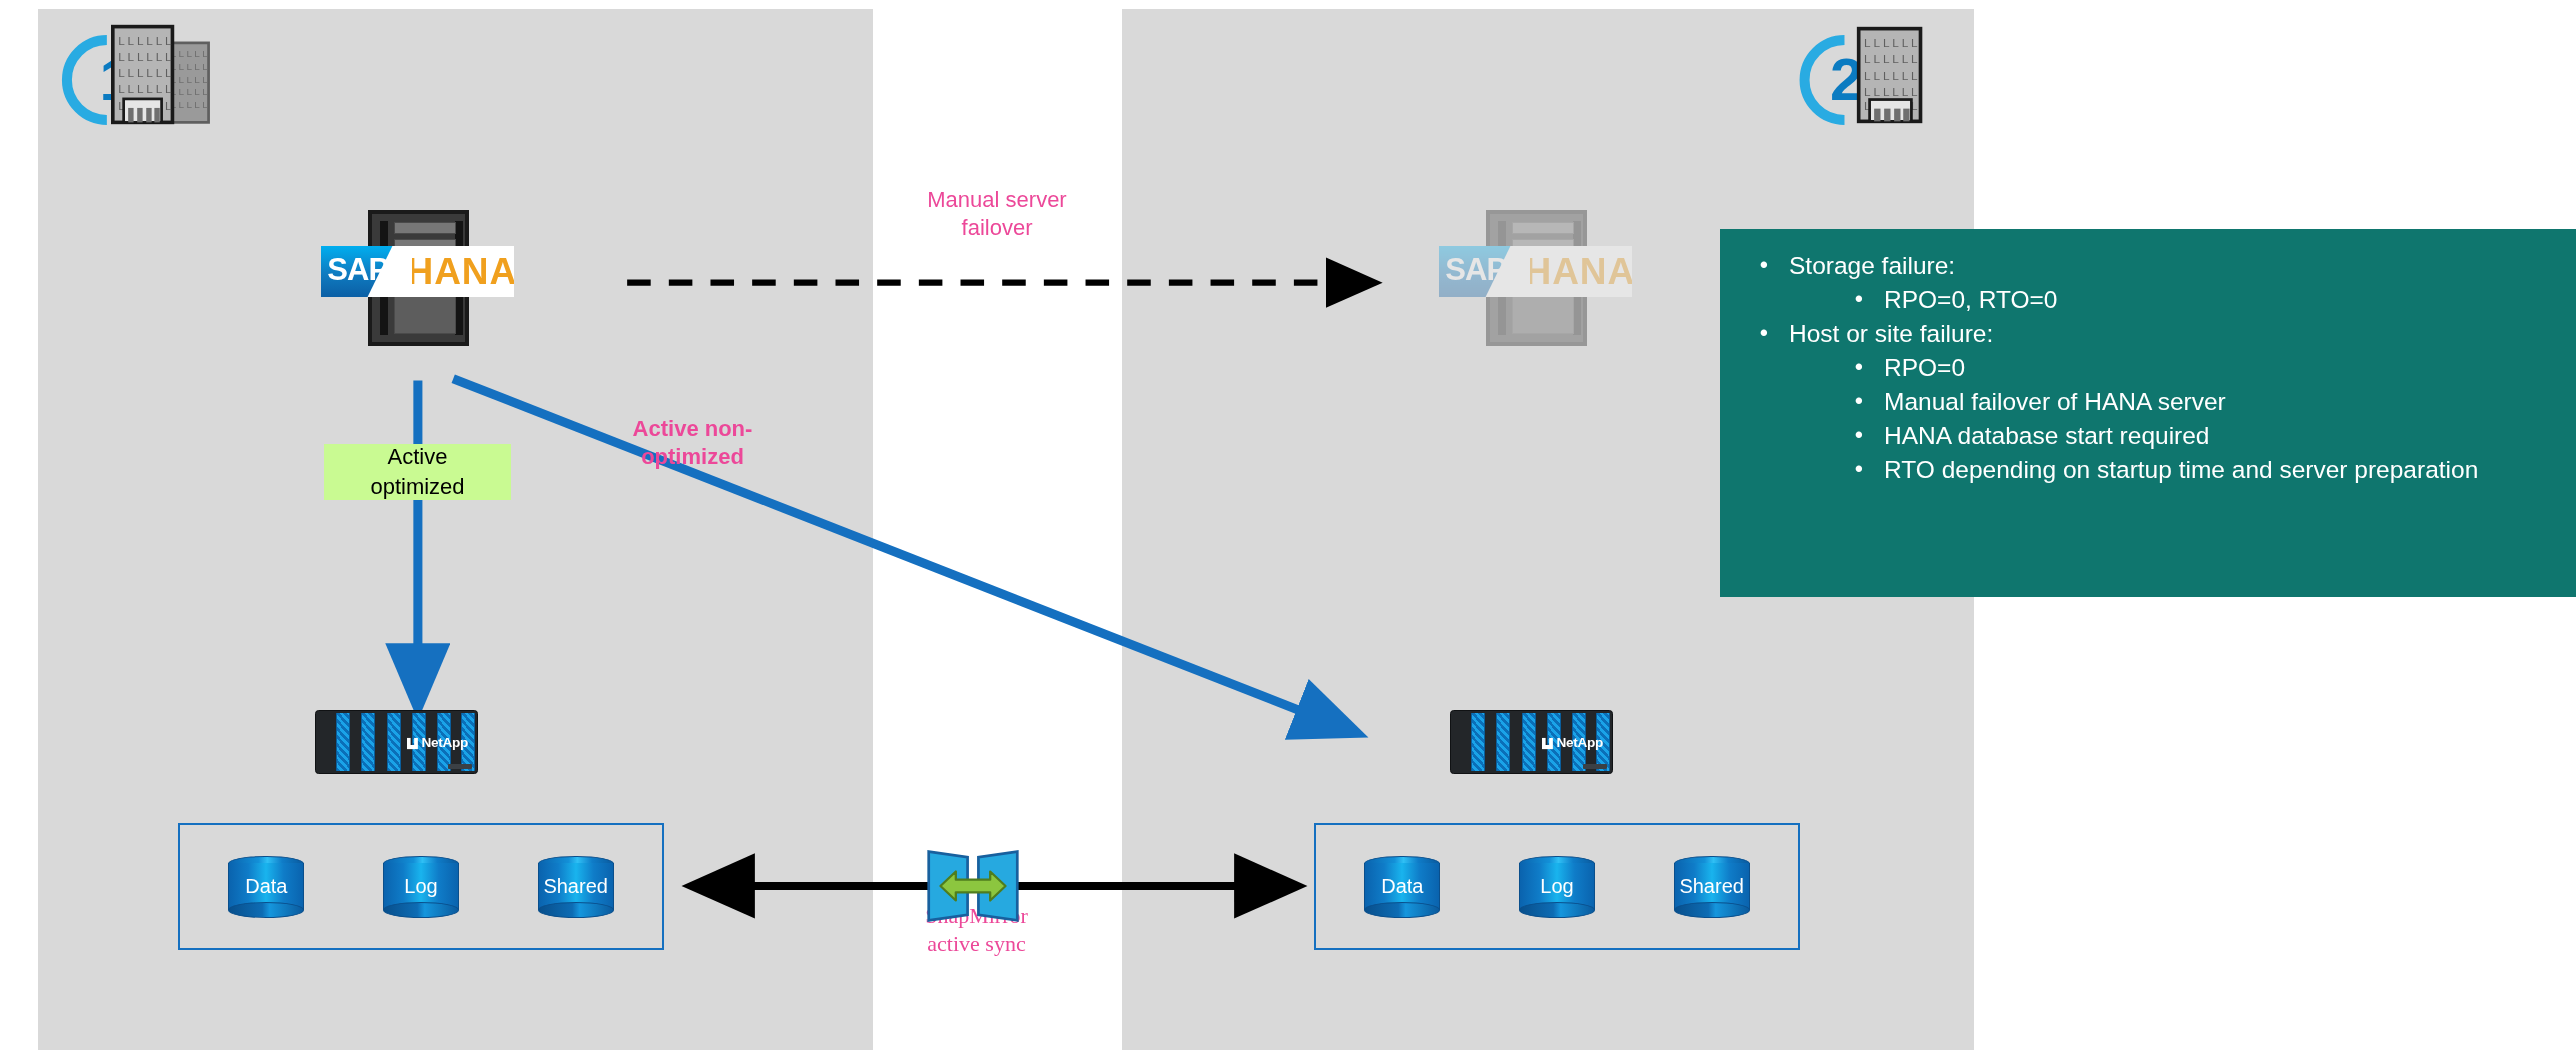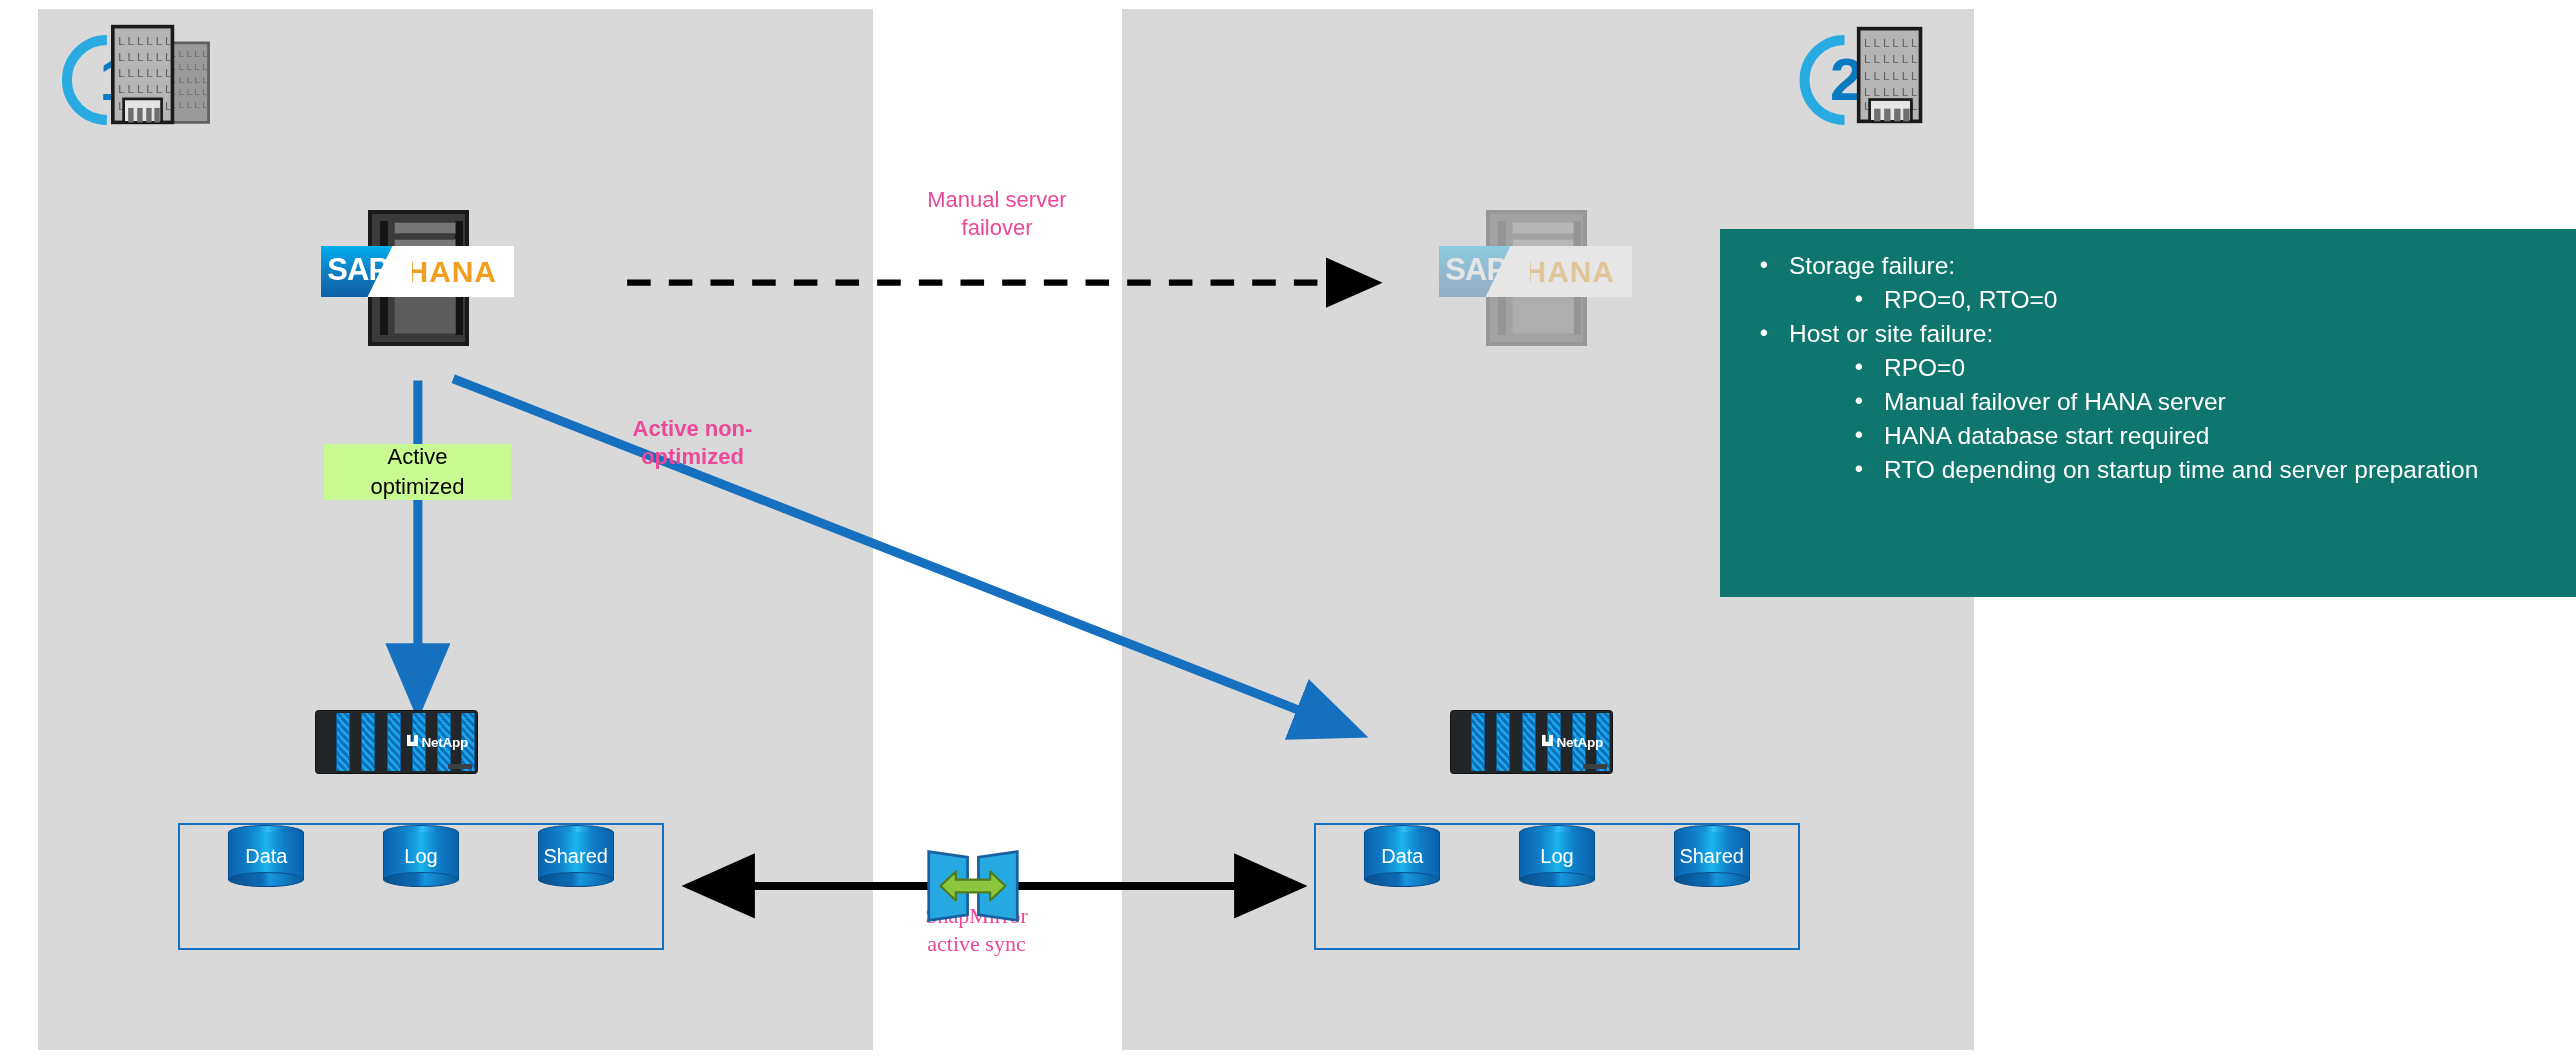--- a/index.html
+++ b/index.html
@@ -65,58 +65,58 @@
   .hana-logo .sapmark:after{
     content:"";position:absolute;right:-23.6px;top:0;width:56px;height:100%;
     background:#ffffff;transform:skewX(-26deg);
   }
   .hana-logo .saptext{
     position:absolute;left:6.3px;top:8.2px;color:#ffffff;font-weight:bold;
     font-size:31px;letter-spacing:-0.9px;line-height:31px;z-index:2;
     font-family:"Liberation Sans",sans-serif;
   }
   .hana-logo .hanatext{
-    color:#f0a01e;font-weight:bold;font-size:30px;letter-spacing:0.9px;
+    color:#f0a01e;font-weight:bold;font-size:37px;letter-spacing:0.9px;
     margin-left:-5.4px;font-family:"Liberation Sans",sans-serif;
   }
   .ghost{opacity:.34;}
 
   
   .netapp{
     position:absolute;width:161px;height:62px;border-radius:3.6px;
     background:#232629;border:0.9px solid #101214;overflow:hidden;
   }
   .netapp .stripes{position:absolute;inset:0;}
   .netapp .stripe{
     position:absolute;top:1.8px;bottom:1.8px;width:11.8px;
     background:
       repeating-linear-gradient(48deg,#0b6fb8 0 2.7px,#1aa3e8 2.7px 5.4px);
     border-left:0.9px solid #0a5e9c;border-right:0.9px solid #0a5e9c;
   }
   .netapp .na-logo{
     position:absolute;right:9px;top:50%;transform:translateY(-50%);
-    display:flex;align-items:flex-start;gap:3.6px;z-index:3;
+    display:flex;align-items:flex-end;gap:3.6px;z-index:3;
   }
   .netapp .na-mark{
     width:11px;height:11.8px;background:#ffffff;
     clip-path:polygon(0 0,34% 0,34% 62%,66% 62%,66% 0,100% 0,100% 100%,0 100%);
   }
   .netapp .na-word{
     color:#ffffff;font-size:13.6px;font-weight:bold;letter-spacing:-0.3px;
   }
   .netapp .dots{
     position:absolute;right:5.4px;bottom:3.6px;width:23.6px;height:5.4px;
     background:#3b4045;border-radius:0.9px;
   }
 
   
   .volgroup{
     position:absolute;border:2.7px solid #1570c0;box-sizing:border-box;
-    display:flex;justify-content:space-around;
-    padding:0 9px;
+    display:flex;align-items:center;justify-content:space-around;
+    padding:15px 9px;
   }
   .cyl{position:relative;width:76px;height:62px;flex:0 0 auto;}
   .cyl .body{
     position:absolute;left:0;right:0;top:7.2px;bottom:7.2px;
     background:linear-gradient(90deg,#0a63ae 0%,#0f7cc8 26%,#19b4ee 50%,
                                      #0f7cc8 74%,#0a63ae 100%);
     border-left:0.9px solid #0a4f8c;border-right:0.9px solid #0a4f8c;
   }
   .cyl .top{
     position:absolute;left:0;right:0;top:0;height:15.4px;border-radius:50%;

